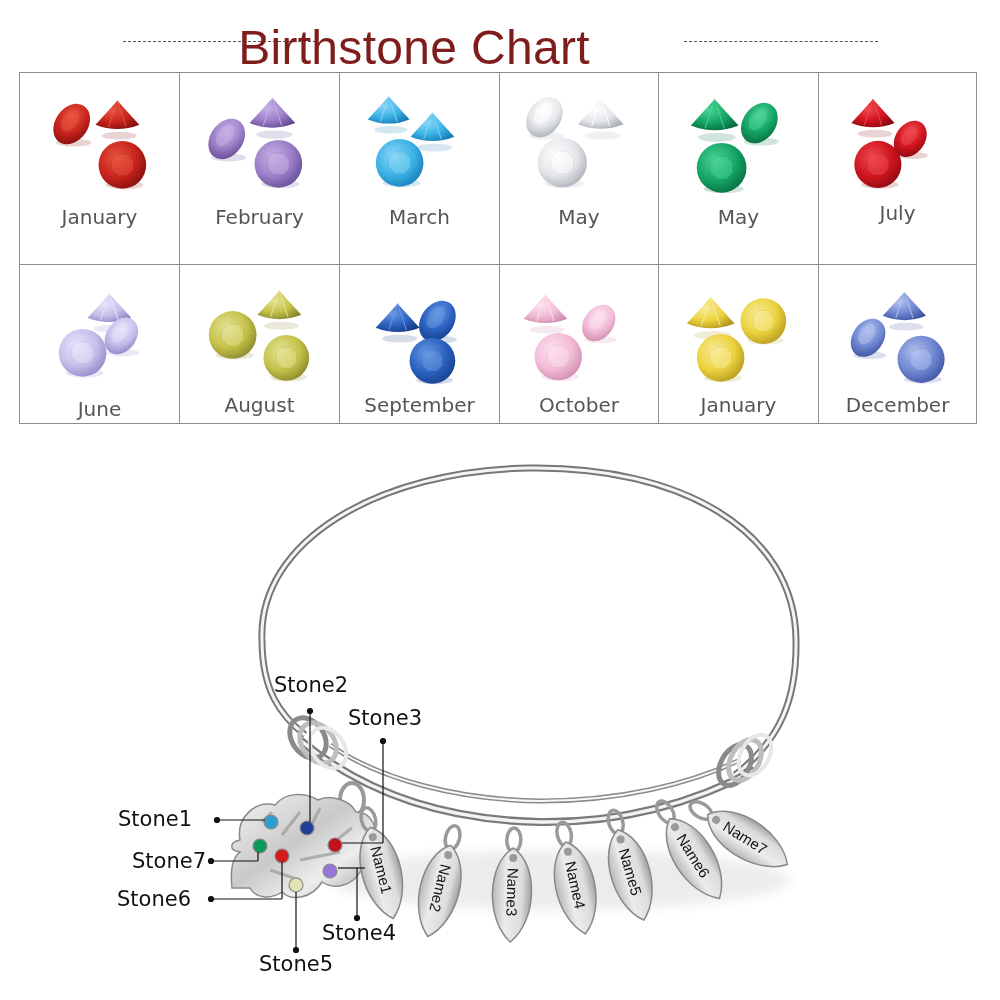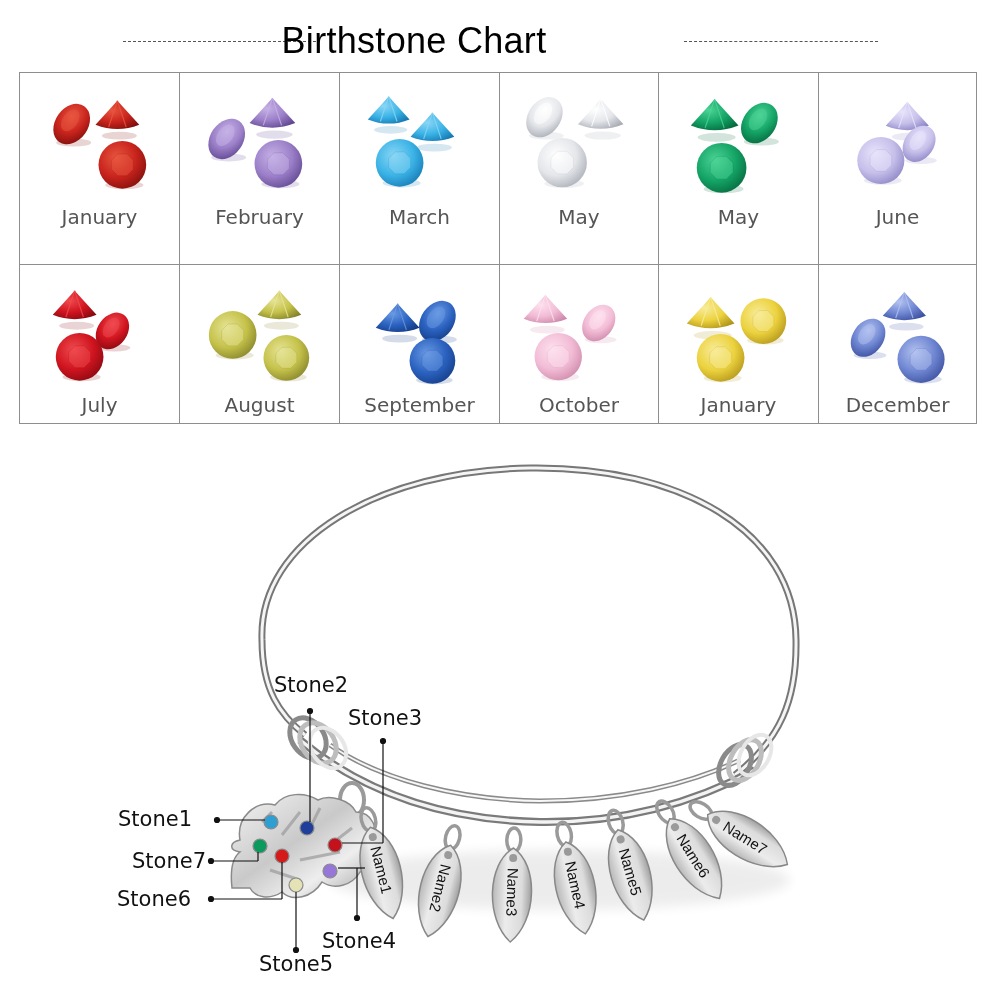--- a/index.html
+++ b/index.html
@@ -1,18 +1,18 @@
 <!DOCTYPE html>
 <html><head>
 <meta charset="utf-8">
 <style>
   html, body { margin:0; padding:0; background:#ffffff; }
   body { width:1000px; height:1000px; position:relative; overflow:hidden; font-family:"Liberation Sans", sans-serif; }
   .title-wrap { position:absolute; left:0; top:14px; width:1000px; height:52px; }
-  .title { position:absolute; left:0; width:828px; top:6px; text-align:center; font-size:36px; color:#000000; font-family:"Liberation Sans", sans-serif; letter-spacing:0.3px; }
+  .title { position:absolute; left:0; width:828px; top:6px; text-align:center; font-size:48px; color:#7f1d1d; font-family:"Liberation Sans", sans-serif; letter-spacing:0.3px; }
   .dash { position:absolute; top:27px; height:0; border-top:1px dashed #555; }
   .dash.left { left:123px; width:193px; }
   .dash.right { left:684px; width:194px; }
 
   .grid { position:absolute; left:19px; top:72px; width:958px; height:352px; border:1.5px solid #8e8e8e; box-sizing:border-box; display:grid; grid-template-columns:160px 160px 160px 159px 160px 1fr; grid-template-rows:192px 1fr; }
   .cell { position:relative; border-right:1.5px solid #8e8e8e; border-bottom:1.5px solid #8e8e8e; box-sizing:border-box; }
   .cell:nth-child(6n) { border-right:none; }
   .cell:nth-child(n+7) { border-bottom:none; }
   .gems { position:absolute; left:0; top:0; width:100%; height:120px; }
   .month { position:absolute; left:0; width:100%; text-align:center; font-family:"DejaVu Sans", sans-serif; font-size:20px; color:#555; }
@@ -160,20 +160,47 @@
           <ellipse cx="97.7" cy="47.8" rx="7.699999999999999" ry="12.100000000000001" transform="rotate(35 101 50)" fill="#4cd496" opacity="0.5"></ellipse>
         </g>
         <g>
           <ellipse cx="65" cy="116.25" rx="20" ry="4.5" fill="#06683d" opacity="0.18"></ellipse>
           <circle cx="63" cy="95" r="25" fill="url(#g4)"></circle>
           <polygon points="74.5,99.8 67.8,106.5 58.2,106.5 51.5,99.8 51.5,90.2 58.2,83.5 67.8,83.5 74.5,90.2" fill="#4cd496" opacity="0.45" stroke="#06683d" stroke-opacity="0.4"></polygon>
         </g>
       </svg>
       <div class="month">May</div>
     </div>
+    <div class="cell row2">
+      <svg class="gems" viewBox="0 0 160 120">
+        <defs>
+          <radialGradient id="g6" cx="0.38" cy="0.35" r="0.75">
+            <stop offset="0" stop-color="#ef4a4f"></stop>
+            <stop offset="0.55" stop-color="#d0141f"></stop>
+            <stop offset="1" stop-color="#860910"></stop>
+          </radialGradient>
+        </defs>
+        <g>
+          <ellipse cx="57" cy="60.7" rx="17.6" ry="3.96" fill="#860910" opacity="0.18"></ellipse>
+          <path d="M33 49.7 L55 25.5 L77 49.7 Q55 58.5 33 49.7 Z" fill="url(#g6)"></path>
+          <path d="M55 25.5 L46.2 51.9 M55 25.5 L63.8 51.9" stroke="#ef4a4f" stroke-width="1.2" opacity="0.8" fill="none"></path>
+        </g>
+        <g>
+          <ellipse cx="95" cy="83" rx="16" ry="3.5999999999999996" fill="#860910" opacity="0.18"></ellipse>
+          <ellipse cx="93" cy="66" rx="15" ry="20" transform="rotate(35 93 66)" fill="url(#g6)"></ellipse>
+          <ellipse cx="90" cy="64" rx="7" ry="11" transform="rotate(35 93 66)" fill="#ef4a4f" opacity="0.5"></ellipse>
+        </g>
+        <g>
+          <ellipse cx="62" cy="112.4" rx="19.200000000000003" ry="4.32" fill="#860910" opacity="0.18"></ellipse>
+          <circle cx="60" cy="92" r="24" fill="url(#g6)"></circle>
+          <polygon points="71.1,96.6 64.6,103.1 55.4,103.1 48.9,96.6 48.9,87.4 55.4,80.9 64.6,80.9 71.1,87.4" fill="#ef4a4f" opacity="0.45" stroke="#860910" stroke-opacity="0.4"></polygon>
+        </g>
+      </svg>
+      <div class="month">July</div>
+    </div>
     <div class="cell row1">
       <svg class="gems" viewBox="0 0 160 120">
         <defs>
           <radialGradient id="g5" cx="0.38" cy="0.35" r="0.75">
             <stop offset="0" stop-color="#e8e4fb"></stop>
             <stop offset="0.55" stop-color="#c6c0ea"></stop>
             <stop offset="1" stop-color="#8b83c4"></stop>
           </radialGradient>
         </defs>
         <g>
@@ -186,47 +213,20 @@
           <ellipse cx="102" cy="71" rx="15" ry="20" transform="rotate(35 102 71)" fill="url(#g5)"></ellipse>
           <ellipse cx="99" cy="69" rx="7" ry="11" transform="rotate(35 102 71)" fill="#e8e4fb" opacity="0.5"></ellipse>
         </g>
         <g>
           <ellipse cx="65" cy="108.4" rx="19.200000000000003" ry="4.32" fill="#8b83c4" opacity="0.18"></ellipse>
           <circle cx="63" cy="88" r="24" fill="url(#g5)"></circle>
           <polygon points="74.1,92.6 67.6,99.1 58.4,99.1 51.9,92.6 51.9,83.4 58.4,76.9 67.6,76.9 74.1,83.4" fill="#e8e4fb" opacity="0.45" stroke="#8b83c4" stroke-opacity="0.4"></polygon>
         </g>
       </svg>
       <div class="month">June</div>
-    </div>
-    <div class="cell row2">
-      <svg class="gems" viewBox="0 0 160 120">
-        <defs>
-          <radialGradient id="g6" cx="0.38" cy="0.35" r="0.75">
-            <stop offset="0" stop-color="#ef4a4f"></stop>
-            <stop offset="0.55" stop-color="#d0141f"></stop>
-            <stop offset="1" stop-color="#860910"></stop>
-          </radialGradient>
-        </defs>
-        <g>
-          <ellipse cx="57" cy="60.7" rx="17.6" ry="3.96" fill="#860910" opacity="0.18"></ellipse>
-          <path d="M33 49.7 L55 25.5 L77 49.7 Q55 58.5 33 49.7 Z" fill="url(#g6)"></path>
-          <path d="M55 25.5 L46.2 51.9 M55 25.5 L63.8 51.9" stroke="#ef4a4f" stroke-width="1.2" opacity="0.8" fill="none"></path>
-        </g>
-        <g>
-          <ellipse cx="95" cy="83" rx="16" ry="3.5999999999999996" fill="#860910" opacity="0.18"></ellipse>
-          <ellipse cx="93" cy="66" rx="15" ry="20" transform="rotate(35 93 66)" fill="url(#g6)"></ellipse>
-          <ellipse cx="90" cy="64" rx="7" ry="11" transform="rotate(35 93 66)" fill="#ef4a4f" opacity="0.5"></ellipse>
-        </g>
-        <g>
-          <ellipse cx="62" cy="112.4" rx="19.200000000000003" ry="4.32" fill="#860910" opacity="0.18"></ellipse>
-          <circle cx="60" cy="92" r="24" fill="url(#g6)"></circle>
-          <polygon points="71.1,96.6 64.6,103.1 55.4,103.1 48.9,96.6 48.9,87.4 55.4,80.9 64.6,80.9 71.1,87.4" fill="#ef4a4f" opacity="0.45" stroke="#860910" stroke-opacity="0.4"></polygon>
-        </g>
-      </svg>
-      <div class="month">July</div>
     </div>
     <div class="cell row2">
       <svg class="gems" viewBox="0 0 160 120">
         <defs>
           <radialGradient id="g7" cx="0.38" cy="0.35" r="0.75">
             <stop offset="0" stop-color="#e6e496"></stop>
             <stop offset="0.55" stop-color="#c5c24a"></stop>
             <stop offset="1" stop-color="#83812a"></stop>
           </radialGradient>
         </defs>
@@ -483,15 +483,15 @@
         <circle cx="211" cy="861" r="2.5"></circle>
         <line x1="258" y1="861" x2="258" y2="852"></line>
     </g>
   </svg>
 
   <div class="lbl" style="left:274px; top:213px;">Stone2</div>
   <div class="lbl" style="left:348px; top:246px;">Stone3</div>
   <div class="lbl" style="left:118px; top:347px;text-align:center;">Stone1</div>
   <div class="lbl" style="left:132px; top:389px;">Stone7</div>
   <div class="lbl" style="left:117px; top:427px;">Stone6</div>
-  <div class="lbl" style="left:322px; top:461px;margin-top:8px;">Stone4</div>
+  <div class="lbl" style="left:322px; top:461px;">Stone4</div>
   <div class="lbl" style="left:259px; top:492px;">Stone5</div>
 </div>
 
 </body></html>

